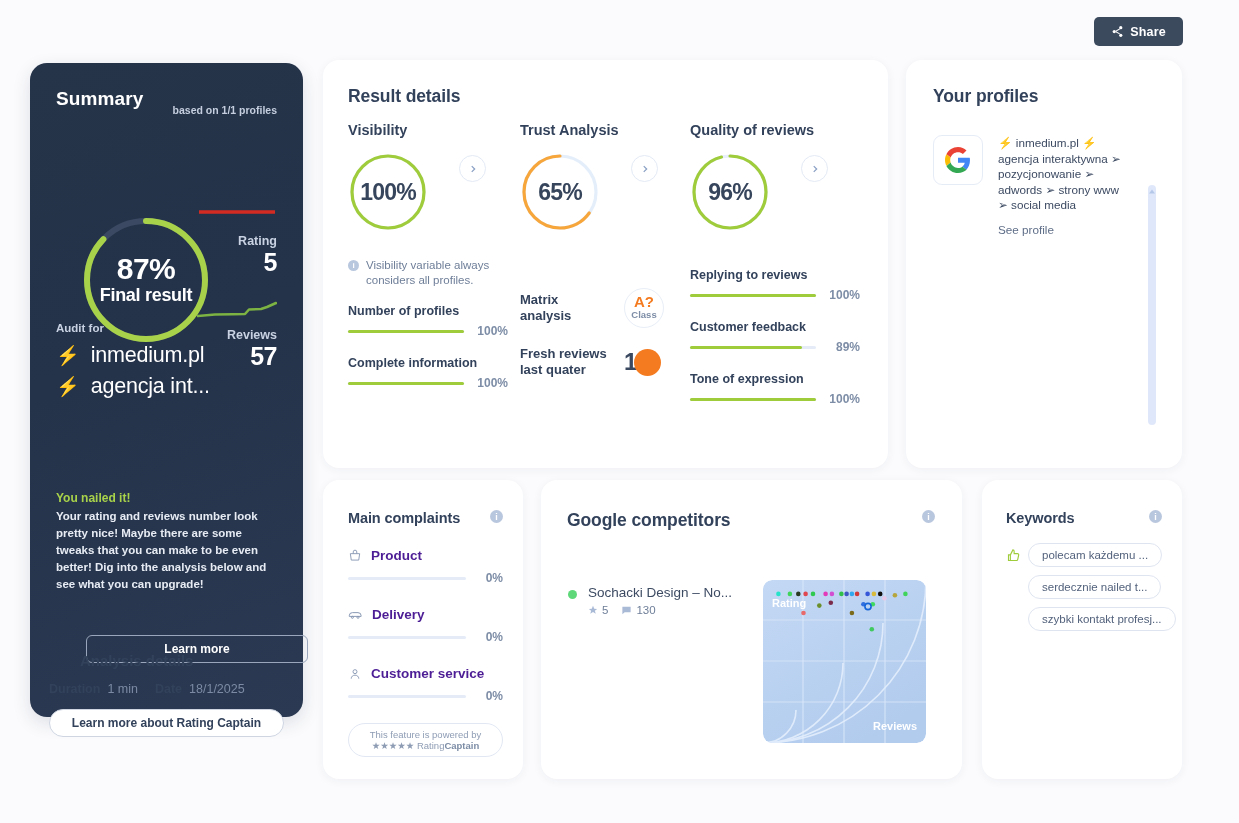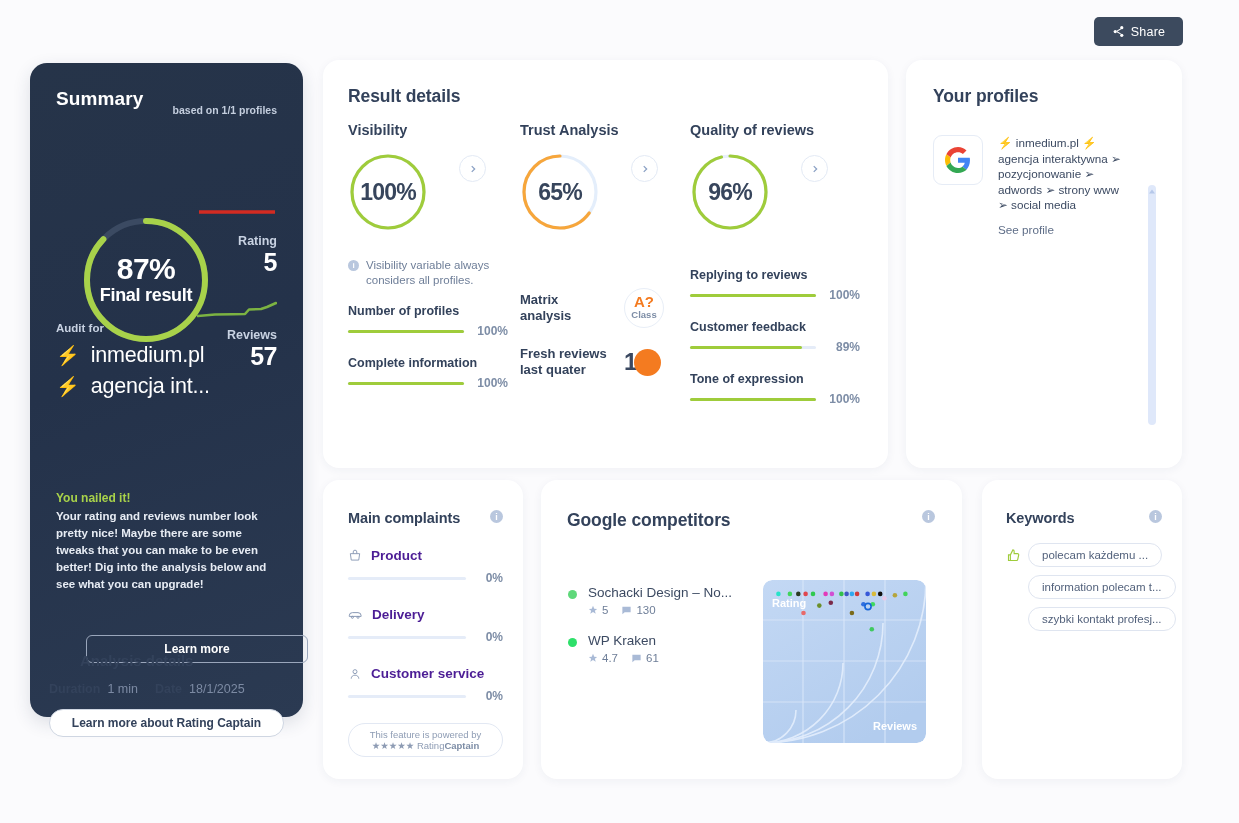--- a/index.html
+++ b/index.html
@@ -14,21 +14,21 @@
   .page { position: relative; width: 1239px; height: 823px; }
 
   
   .share-btn {
     position: absolute; top: 17px; left: 1094px;
     width: 89px; height: 29px;
     background: #3c4a5e; border-radius: 5px;
     display: flex; align-items: center; justify-content: center;
     gap: 6px; cursor: pointer; border: none;
   }
-  .share-btn .lbl { color: #fff; font-size: 12.5px; font-weight: 400; letter-spacing: .2px;}
+  .share-btn .lbl { color: #fff; font-size: 12.5px; font-weight: 700; letter-spacing: .2px;}
   .share-ico { width: 13px; height: 13px; display:block; }
 
   
   .card { position: absolute; background:#fff; border-radius: 16px;
           box-shadow: 0 2px 10px rgba(40,60,100,.055); }
 
   
   .summary {
     position: absolute; left: 30px; top: 63px; width: 273px; height: 654px;
     background: linear-gradient(160deg,#263449 0%, #24324a 45%, #2b3a52 100%);
@@ -452,40 +452,20 @@
             <svg viewBox="0 0 24 24" width="10" height="10" fill="#a9bad6">
                 <polygon points="12,2 15,9 22,9.5 16.5,14 18.5,21 12,17 5.5,21 7.5,14 2,9.5 9,9"></polygon>
               </svg>
             <b style="font-weight:400">5</b>
           </span>
           <span>
             <svg viewBox="0 0 24 24" width="11" height="11" fill="#a9bad6">
                 <path d="M3 4h18v12H8l-5 4z"></path>
               </svg>
             <b style="font-weight:400">130</b>
-          </span>
-        </div>
-      </div>
-    </div>
-    <div class="comp-item">
-      <span class="c-dot" style="background:#2ee06a"></span>
-      <div>
-        <div class="c-name">WP Kraken</div>
-        <div class="c-stats">
-          <span>
-            <svg viewBox="0 0 24 24" width="10" height="10" fill="#a9bad6">
-                <polygon points="12,2 15,9 22,9.5 16.5,14 18.5,21 12,17 5.5,21 7.5,14 2,9.5 9,9"></polygon>
-              </svg>
-            <b style="font-weight:400">4.7</b>
-          </span>
-          <span>
-            <svg viewBox="0 0 24 24" width="11" height="11" fill="#a9bad6">
-                <path d="M3 4h18v12H8l-5 4z"></path>
-              </svg>
-            <b style="font-weight:400">61</b>
           </span>
         </div>
       </div>
     </div>
   </div>
 
   <div class="scatter">
     <svg id="scatter-svg" viewBox="0 0 163 163" width="163" height="163">
       <defs>
         <linearGradient id="scg" x1="0" y1="0" x2="0.6" y2="1">
@@ -545,20 +525,20 @@
       <h3>Keywords</h3>
       <span class="info-ico">i</span>
     </div>
     <div class="kw-row">
       <svg class="thumb" viewBox="0 0 24 24" width="15" height="15" fill="none" stroke="#9fcc3b" stroke-width="1.8">
         <path d="M7 11v9H4v-9zM7 11l4-8a2 2 0 012 2v4h5.5a1.8 1.8 0 011.8 2.2l-1.5 7A2 2 0 0116.8 20H7z"></path>
       </svg>
       <span class="kw-pill">polecam każdemu ...</span>
     </div>
     <div class="kw-row" style="margin-top:8px; padding-left:22px;">
-      <span class="kw-pill">information polecam t...</span>
+      <span class="kw-pill">serdecznie nailed t...</span>
     </div>
     <div class="kw-row" style="margin-top:8px; padding-left:22px;">
       <span class="kw-pill">szybki kontakt profesj...</span>
     </div>
   </section>
 
 </div>
 
 </body></html>

